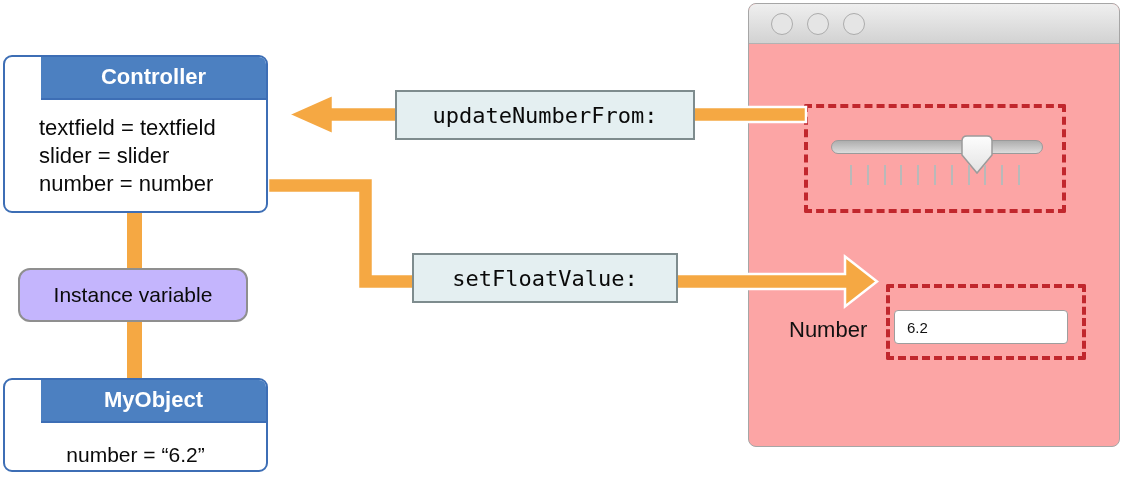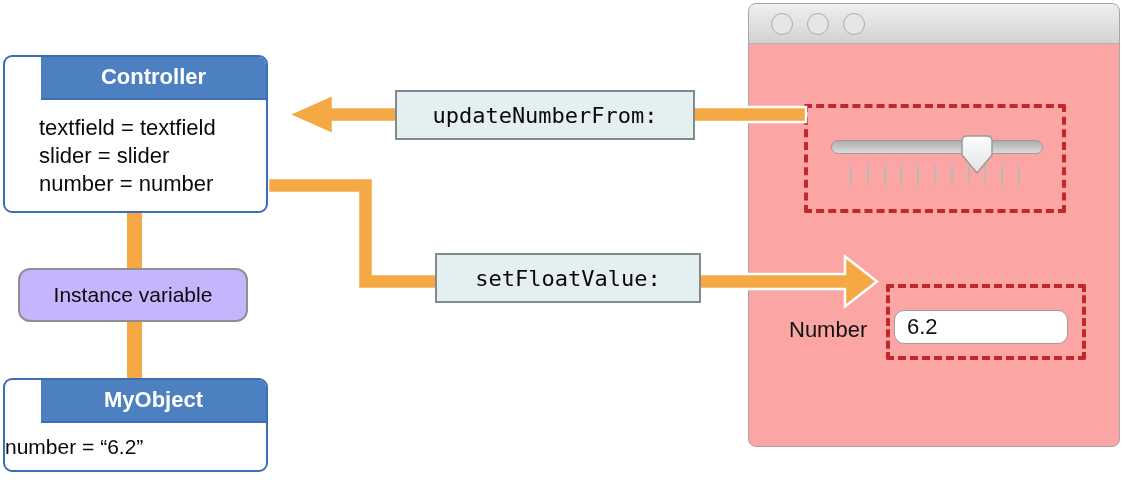--- a/index.html
+++ b/index.html
@@ -38,55 +38,55 @@
     position:absolute; left:101px; top:161px; width:170px; height:20px;
     display:flex; justify-content:space-between;
   }
   .ticks span { width:2px; height:20px; background:#b9b9b9; }
 
   .num-label {
     position:absolute; left:40px; top:313px; font-size:22px; color:#111;
   }
   .num-input {
     position:absolute; left:145px; top:306px; width:174px; height:34px;
-    background:#ffffff; border:1.5px solid #9e9e9e; border-radius:10px;
-    font-family:"Liberation Sans", sans-serif; font-size:22px; color:#111;
+    background:#ffffff; border:1.5px solid #9e9e9e; border-radius:4px;
+    font-family:"Liberation Sans", sans-serif; font-size:15px; color:#111;
     padding-left:12px;
   }
 
   
   .arrows { position:absolute; left:0; top:0; width:1122px; height:482px; pointer-events:none; }
 
   
   .uml {
     position:absolute; background:#ffffff; border:2px solid #3d6eb5;
     border-radius:9px; overflow:hidden;
   }
   .uml-head {
     background:#4c80c1; color:#ffffff; font-weight:bold; font-size:22px;
     text-align:center; padding:7px 0 8px 0; border-bottom:2px solid #3d6eb5;margin-left:36px;
   }
   .controller { left:3px; top:55px; width:265px; height:158px; }
   .controller .uml-body { padding:14px 0 0 34px; font-size:22px; line-height:28px; color:#0a0a0a; }
   .myobject { left:3px; top:378px; width:265px; height:94px; }
-  .myobject .uml-body { font-size:21px; padding-top:12px; color:#0a0a0a; }
+  .myobject .uml-body { text-align:center; font-size:21px; padding-top:20px; color:#0a0a0a; }
 
   .pill {
     position:absolute; left:18px; top:268px; width:230px; height:54px;
     background:#c4b5fd; border:2px solid #8f8f8f; border-radius:12px;
     font-size:21px; color:#0a0a0a; display:flex; align-items:center; justify-content:center;
   }
 
   .msg {
     position:absolute; background:#e4eff1; border:2px solid #7e8c8e; border-radius:0;
     font-family:"DejaVu Sans Mono", monospace; font-size:22px; color:#0a0a0a;
     display:flex; align-items:center; justify-content:center;
   }
   .msg1 { left:395px; top:90px;  width:300px; height:50px; }
-  .msg2 { left:412px; top:253px; width:266px; height:50px;margin-left:23px; }
+  .msg2 { left:412px; top:253px; width:266px; height:50px; }
 </style>
 </head>
 <body>
 
 <div class="stage">
 
   <div class="mac-window">
     <div class="titlebar">
       <span class="tl"></span>
       <span class="tl"></span>

